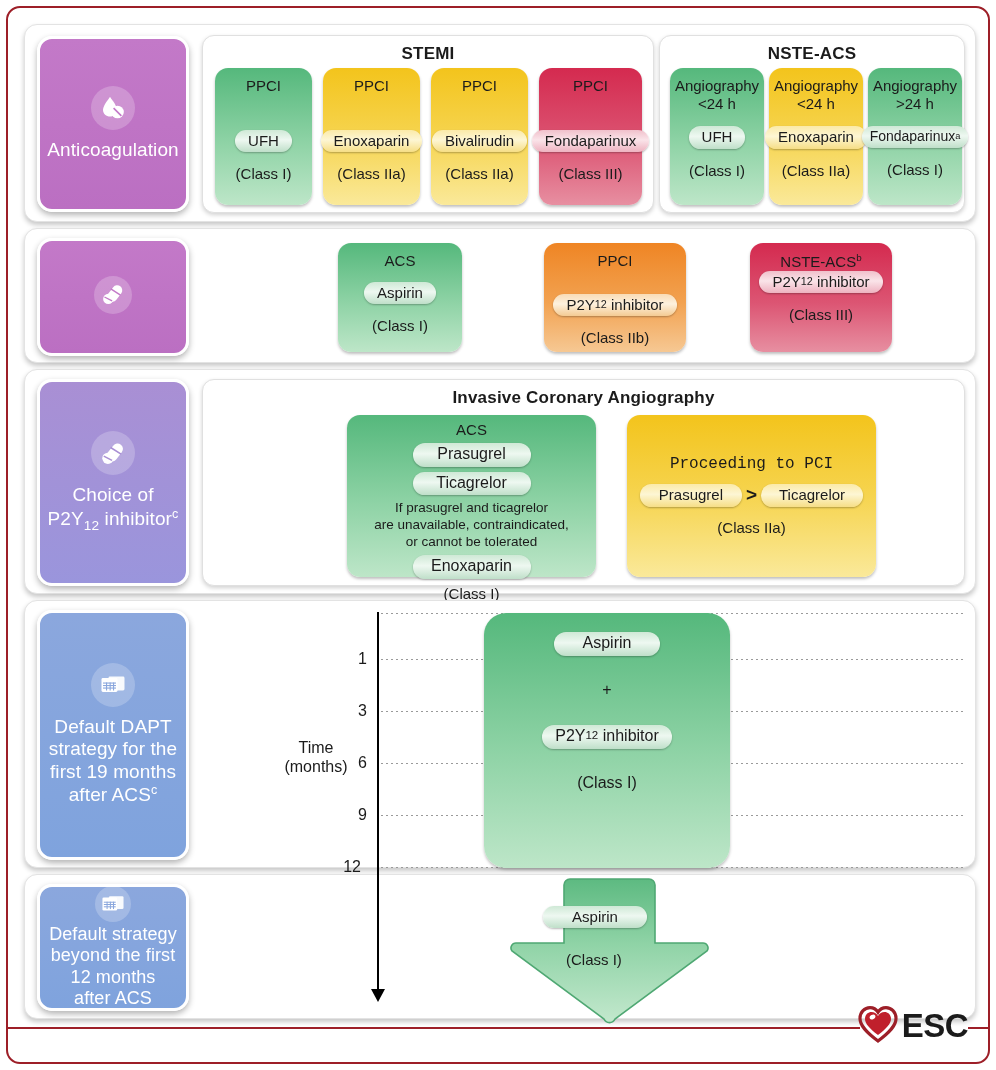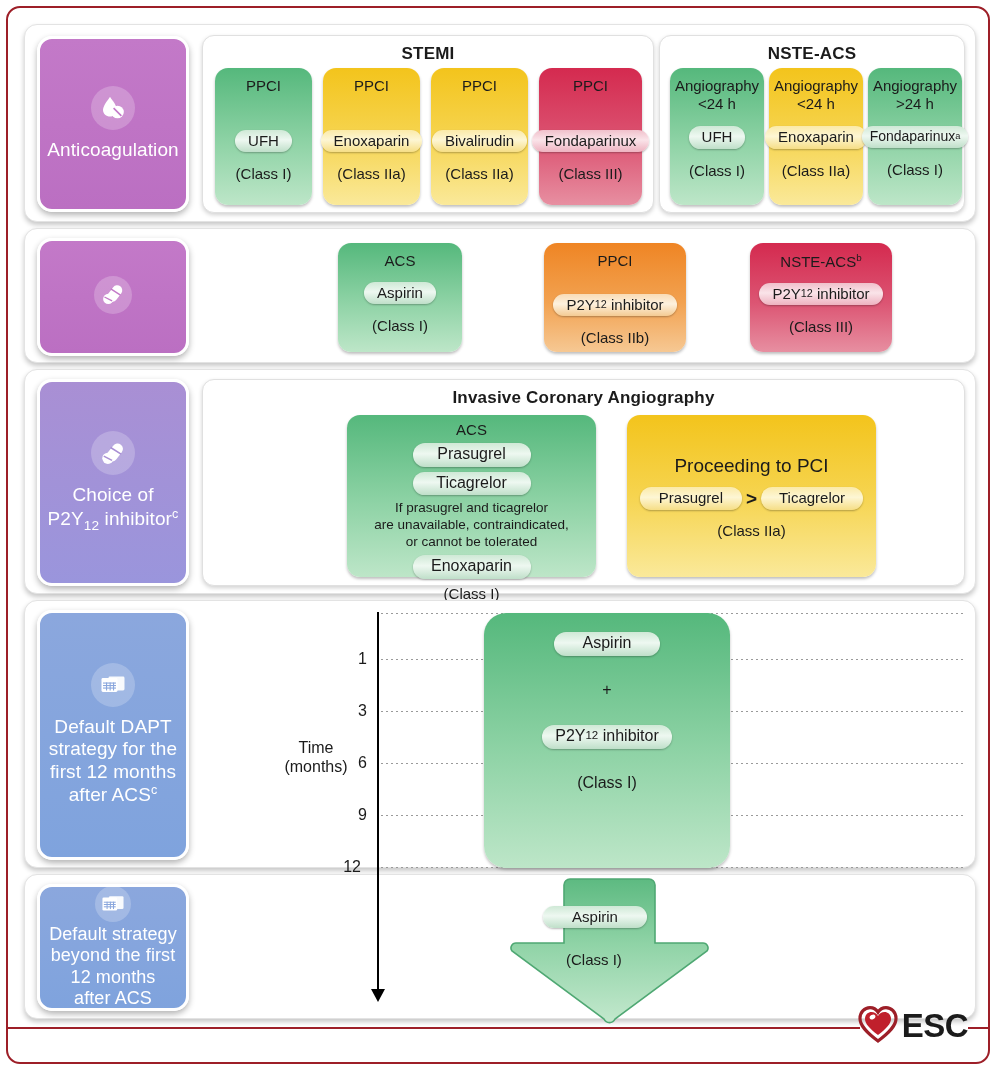--- a/index.html
+++ b/index.html
@@ -185,21 +185,21 @@
     </div>
 
     <div class="card c-orange" style="left:519px; top:14px; width:142px; height:109px;">
       <div class="head">PPCI</div>
       <div style="margin-top:24px;"><span class="pill pill-orange">P2Y<span class="sub">12</span>&nbsp;inhibitor</span></div>
       <div class="cls" style="margin-top:13px;">(Class IIb)</div>
     </div>
 
     <div class="card c-red" style="left:725px; top:14px; width:142px; height:109px;">
       <div class="head"><span>NSTE-ACS</span><sup>b</sup></div>
-      <div style="margin-top:12px;"><span class="pill pill-red">P2Y<span class="sub">12</span>&nbsp;inhibitor</span></div>
+      <div style=""><span class="pill pill-red">P2Y<span class="sub">12</span>&nbsp;inhibitor</span></div>
       <div class="cls" style="margin-top:13px;">(Class III)</div>
     </div>
   </div>
 
   <div class="row" style="left:16px; top:361px; width:952px; height:225px;">
 
     <div class="cat cat-violet" style="left:12px; top:9px; width:152px; height:207px;">
       <span class="icon">
         <svg width="27" height="27" viewBox="0 0 26 26">
           <rect x="9" y="2.5" width="10.5" height="19" rx="5.25" fill="#fff" transform="rotate(38 14.2 12)"></rect>
@@ -221,21 +221,21 @@
       <div style="margin-top:4px;"><span class="pill pill-green" style="min-width:118px;font-size:16px;">Prasugrel</span></div>
       <div style="margin-top:5px;"><span class="pill pill-green" style="min-width:118px;font-size:16px;">Ticagrelor</span></div>
       <div style="margin-top:5px; font-size:13.5px; white-space:pre-line; line-height:1.25;">If prasugrel and ticagrelor
 are unavailable, contraindicated,
 or cannot be tolerated</div>
       <div style="margin-top:4px;"><span class="pill pill-green" style="min-width:118px;font-size:16px;">Enoxaparin</span></div>
       <div class="cls" style="margin-top:6px;">(Class I)</div>
     </div>
 
     <div class="card c-yellow" style="left:602px; top:45px; width:249px; height:162px; padding-top:40px;">
-      <div class="head" style="font-size:19px;">Proceeding to PCI</div>
+      <div class="head" style="font-size:16px;font-family:Liberation Mono, monospace;">Proceeding to PCI</div>
       <div style="margin-top:10px; display:flex; align-items:center; gap:4px;">
         <span class="pill pill-yellow" style="min-width:102px;font-size:15px;">Prasugrel</span>
         <span style="font-size:19px;font-weight:bold;">&gt;</span>
         <span class="pill pill-yellow" style="min-width:102px;font-size:15px;">Ticagrelor</span>
       </div>
       <div class="cls" style="margin-top:12px;">(Class IIa)</div>
     </div>
   </div>
 
   <div class="row" style="left:16px; top:592px; width:952px; height:268px;">
@@ -250,21 +250,21 @@
             <rect x="3" y="12" width="13" height="1.1"></rect>
             <rect x="3" y="14.5" width="13" height="1.1"></rect>
             <rect x="6" y="9.5" width="1.1" height="8"></rect>
             <rect x="9.6" y="9.5" width="1.1" height="8"></rect>
             <rect x="13" y="9.5" width="1.1" height="8"></rect>
           </g>
         </svg>
       </span>
       <span class="lbl"><span style="white-space:pre-line;">Default DAPT
 strategy for the
-first 12 months
+first 19 months
 after ACS</span><sup>c</sup></span>
     </div>
 
     <div class="tl-label" style="left:246px; top:137px; width:90px; white-space:pre-line;">Time
 (months)</div>
 
     <div class="tl-axis" style="left:352px; top:11px; height:285px;"></div>
 
     <div class="tl-tick" style="left:312px; top:49px;">1</div>
     <div class="tl-tick" style="left:312px; top:101px;">3</div>

